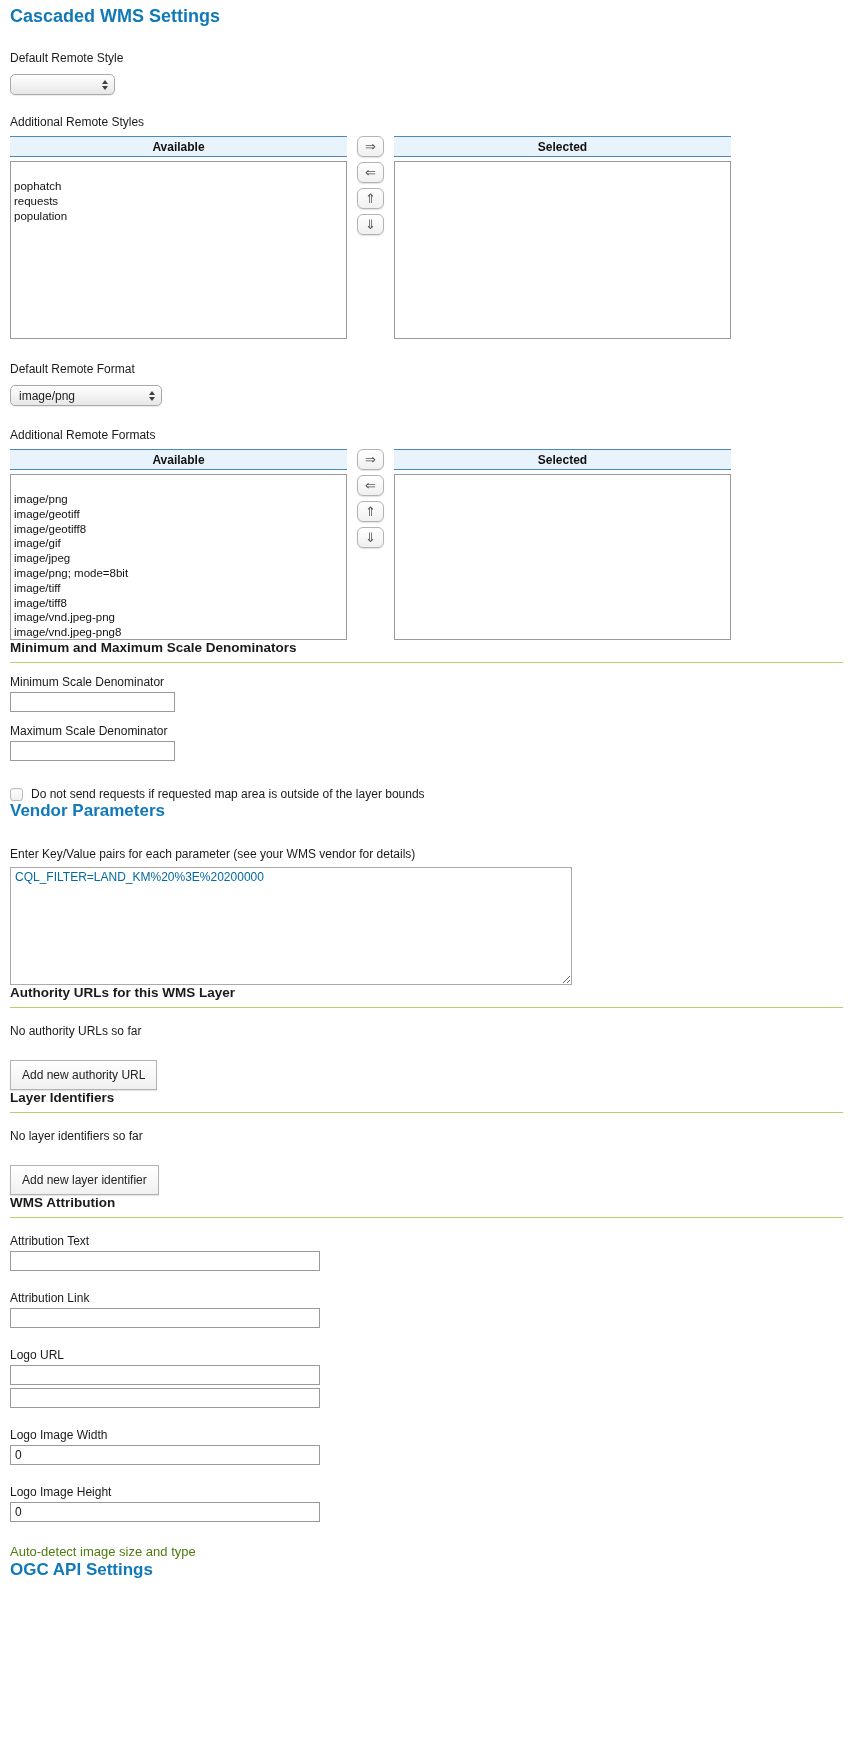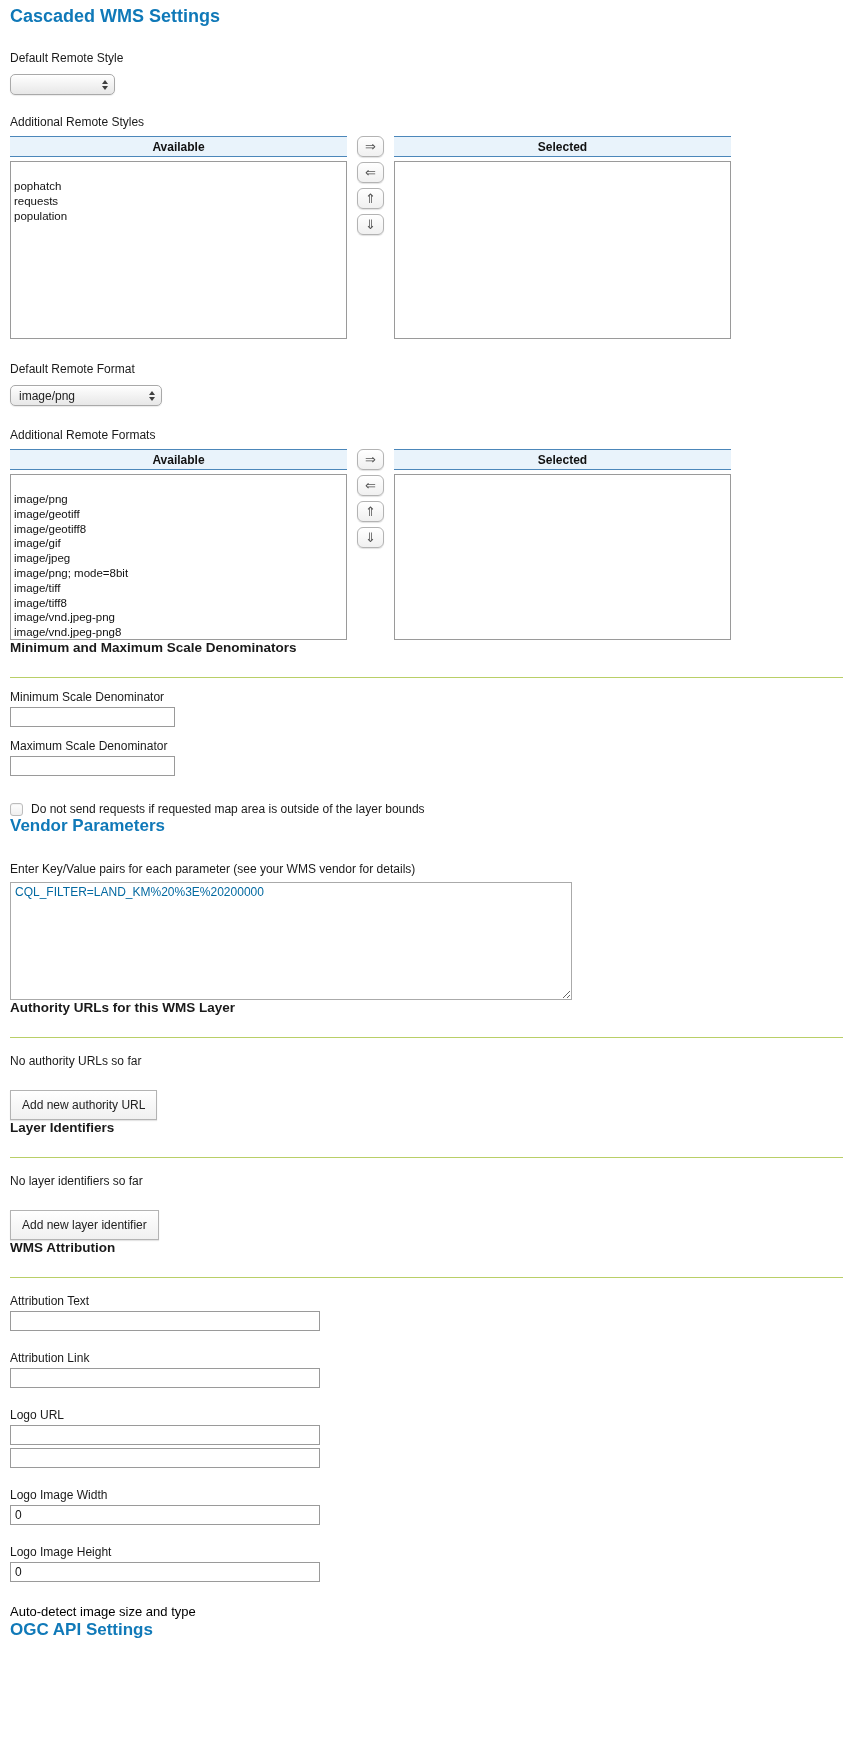--- a/index.html
+++ b/index.html
@@ -3,21 +3,21 @@
 <meta charset="utf-8">
 <style>
   * { box-sizing: border-box; }
   html, body { margin: 0; padding: 0; background: #fff; }
   body { font-family: "Liberation Sans", "DejaVu Sans", sans-serif; color: #111; }
   .page { width: 853px; height: 1740px; overflow: hidden; padding: 0 10px; position: relative; background: #fff; }
 
   h1.blue-h1 { margin: 6px 0 0; font-size: 18px; font-weight: bold; color: #1079b8; }
   h2.blue-h2 { margin: 0; font-size: 17px; font-weight: bold; color: #1079b8; }
   h3.sec-h { margin: 0; font-size: 13.5px; font-weight: bold; color: #1a1a1a;
-             padding-bottom: 22px; border-bottom: 1px solid #b9cf67; width: 100%; }
+             padding-bottom: 7px; border-bottom: 1px solid #b9cf67; width: 100%; }
 
   .lbl { font-size: 12px; color: #1a1a1a; }
 
   
   .mt3{margin-top:3px}.mt6{margin-top:6px}.mt7{margin-top:7px}.mt9{margin-top:9px}
   .mt12{margin-top:12px}.mt16{margin-top:16px}.mt20{margin-top:20px}.mt22{margin-top:22px}
   .mt23{margin-top:23px}.mt24{margin-top:24px}.mt26{margin-top:26px}
   .mt32{margin-top:32px}.mt36{margin-top:36px}.mt38{margin-top:38px}.mt40{margin-top:40px}
 
   
@@ -58,21 +58,21 @@
   .check-row { display: flex; align-items: center; gap: 8px; }
   .mac-checkbox { width: 13px; height: 13px; border: 1px solid #bcbcbc; border-radius: 3px;
     background: linear-gradient(#ffffff, #efefef); box-shadow: inset 0 1px 1px rgba(0,0,0,.06);
     flex: 0 0 auto; cursor: pointer; }
 
   
   .mac-btn { height: 30px; border: 1px solid #b3b3b3; border-radius: 0;
     background: linear-gradient(#ffffff, #f0f0f0); box-shadow: 0 1px 1px rgba(0,0,0,.1);
     font-size: 12px; color: #222; padding: 0 11px; cursor: pointer; font-family: inherit; }
 
-  a.blue-link { color: #000000; text-decoration: none; font-size: 13px; display: inline-block; cursor: pointer; }
+  a.blue-link { color: #4d7c0f; text-decoration: none; font-size: 13px; display: inline-block; cursor: pointer; }
 </style>
 </head>
 <body>
 
 <div class="page">
 
   <h1 class="blue-h1">Cascaded WMS Settings</h1>
 
   
   <div class="lbl mt24">Default Remote Style</div>

